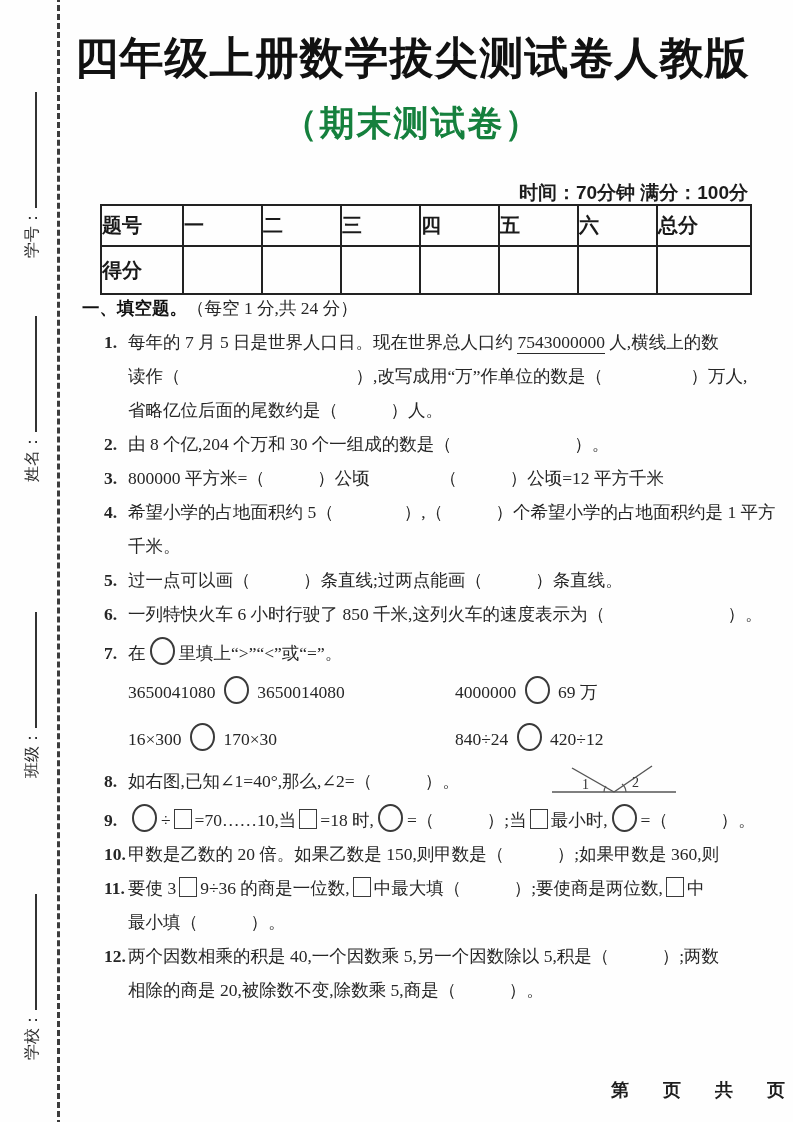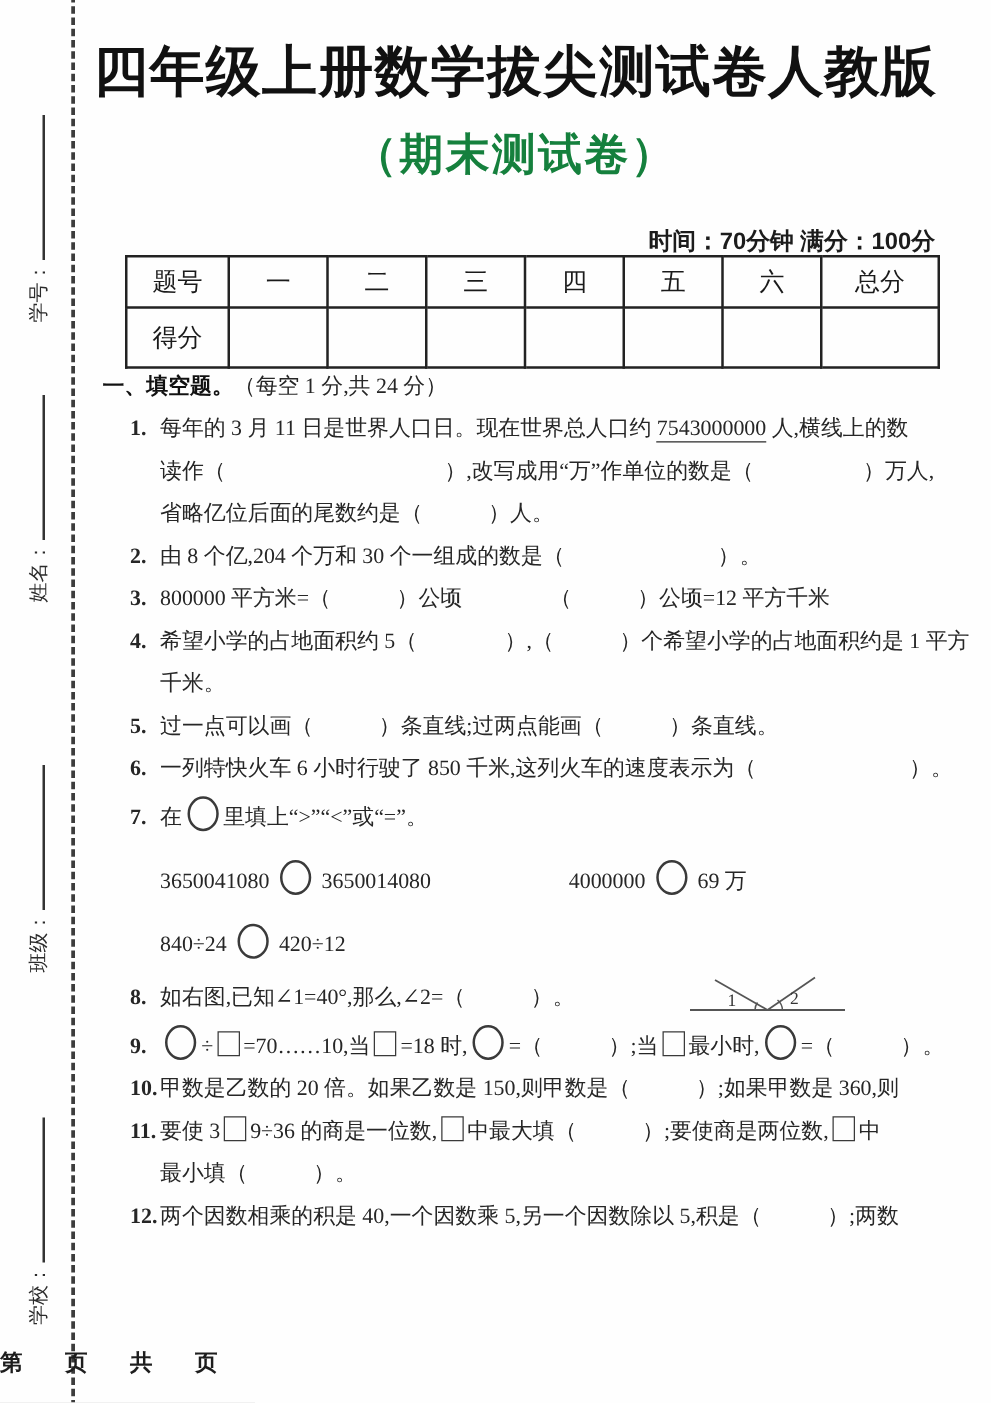--- a/index.html
+++ b/index.html
@@ -18,45 +18,45 @@
   
   .titleblock{position:absolute;left:62px;width:700px;top:32px;text-align:center;
               font-family:"Liberation Sans","DejaVu Sans",sans-serif;}
   .title{font-size:44px;font-weight:900;letter-spacing:1px;line-height:52px;color:#111;}
   .subtitle{font-size:35px;font-weight:700;letter-spacing:2px;margin-top:16px;color:#15803d;}
   .timeinfo{position:absolute;right:45px;top:180px;font-family:"Liberation Sans",sans-serif;
             font-weight:700;font-size:19px;color:#1c1c1c;}
   
   .score{position:absolute;left:100px;top:204px;width:650px;border-collapse:collapse;
          table-layout:fixed;font-family:"Liberation Sans",sans-serif;}
-  .score td{border:2.5px solid #222;text-align:center;font-size:20px;font-weight:400;
+  .score td{border:2.5px solid #222;text-align:left;font-size:20px;font-weight:700;
             color:#1a1a1a;padding:0;}
   .score tr:first-child td{height:39px;}
   .score tr:last-child td{height:46px;}
   
   .content{position:absolute;left:82px;top:297px;width:670px;font-size:17.5px;
            line-height:23px;color:#262626;}
   .line{margin-bottom:11px;white-space:nowrap;}
   .section .sec-bold{font-weight:700;color:#111;}
   .q{padding-left:22px;}
   .cont{padding-left:46px;}
   .qnum{display:inline-block;width:24px;font-weight:700;}
-  .cols{padding-left:46px;display:flex;margin-top:23px;margin-bottom:19px;justify-content:space-between;}
+  .cols{padding-left:46px;display:flex;margin-top:7px;margin-bottom:19px;justify-content:space-between;}
   .col-left{display:inline-block;width:327px;}
   .col-right{display:inline-block;flex:1;}
   .qfig{position:relative;margin-top:7px;}
   .q9{margin-top:7px;}
   .cir{display:inline-block;width:21px;height:24px;border:2px solid #3a3a3a;
        border-radius:50%;vertical-align:-6px;margin:0 4px;}
   .box{display:inline-block;width:16px;height:18px;border:1.8px solid #3a3a3a;
        vertical-align:-3px;margin:0 3px;}
   .u{border-bottom:1.6px solid #2a2a2a;padding-bottom:1px;}
   .angle-fig{position:absolute;left:468px;top:-6px;}
   .angle-fig text{font-size:14px;font-family:"Liberation Serif",serif;fill:#333;}
-  .footer{position:absolute;left:0;width:100%;bottom:20px;text-align:left;
+  .footer{position:absolute;left:0;width:100%;bottom:20px;text-align:right;
           font-size:18px;font-weight:700;letter-spacing:8px;color:#1d1d1d;
           font-family:"Liberation Sans",sans-serif;}
 </style>
 </head>
 <body>
 
 <div class="page">
 
   <div class="cutline"></div>
 
@@ -110,47 +110,49 @@
       <td></td>
       <td></td>
       <td></td>
       <td></td>
     </tr>
   </tbody>
     </table>
 
   <div class="content">
       <div class="line section"><span class="sec-bold">一、填空题。</span><span>（每空 1 分,共 24 分）</span></div>
-      <div class="line q"><span class="qnum">1.</span><span>每年的 3 月 11 日是世界人口日。现在世界总人口约 </span><span class="u">7543000000</span><span> 人,横线上的数</span></div>
+      <div class="line q"><span class="qnum">1.</span><span>每年的 7 月 5 日是世界人口日。现在世界总人口约 </span><span class="u">7543000000</span><span> 人,横线上的数</span></div>
       <div class="line cont"><span>读作（　　　　　　　　　　）,改写成用“万”作单位的数是（　　　　　）万人,</span></div>
       <div class="line cont"><span>省略亿位后面的尾数约是（　　　）人。</span></div>
       <div class="line q"><span class="qnum">2.</span><span>由 8 个亿,204 个万和 30 个一组成的数是（　　　　　　　）。</span></div>
       <div class="line q"><span class="qnum">3.</span><span>800000 平方米=（　　　）公顷　　　　（　　　）公顷=12 平方千米</span></div>
       <div class="line q"><span class="qnum">4.</span><span>希望小学的占地面积约 5（　　　　）,（　　　）个希望小学的占地面积约是 1 平方</span></div>
       <div class="line cont"><span>千米。</span></div>
       <div class="line q"><span class="qnum">5.</span><span>过一点可以画（　　　）条直线;过两点能画（　　　）条直线。</span></div>
       <div class="line q"><span class="qnum">6.</span><span>一列特快火车 6 小时行驶了 850 千米,这列火车的速度表示为（　　　　　　　）。</span></div>
       <div class="line q"><span class="qnum">7.</span><span>在</span><span class="cir"></span><span>里填上“&gt;”“&lt;”或“=”。</span></div>
       <div class="line cols">
         <span class="col-left"><span>3650041080 </span><span class="cir"></span><span> 3650014080</span></span>
         <span class="col-right"><span>4000000 </span><span class="cir"></span><span> 69 万</span></span>
       </div>
       <div class="line cols">
+        <span class="col-left"><span>16×300 </span><span class="cir"></span><span> 170×30</span></span>
         <span class="col-right"><span>840÷24 </span><span class="cir"></span><span> 420÷12</span></span>
       </div>
       <div class="line q qfig"><span class="qnum">8.</span><span>如右图,已知∠1=40°,那么,∠2=（　　　）。</span><svg class="angle-fig" width="128" height="34" viewBox="0 0 128 34">
     <line x1="2" y1="28" x2="126" y2="28" stroke="#555" stroke-width="1.6"></line>
     <line x1="64" y1="28" x2="22" y2="4" stroke="#555" stroke-width="1.4"></line>
     <line x1="64" y1="28" x2="102" y2="2" stroke="#555" stroke-width="1.4"></line>
     <path d="M54 28 a10 10 0 0 1 2 -6" fill="none" stroke="#555" stroke-width="1.2"></path>
     <path d="M76 28 a11 11 0 0 0 -4 -8" fill="none" stroke="#555" stroke-width="1.2"></path>
     <text x="32" y="25">1</text>
     <text x="82" y="23">2</text>
   </svg></div>
       <div class="line q q9"><span class="qnum">9.</span><span class="cir"></span><span>÷</span><span class="box"></span><span>=70……10,当</span><span class="box"></span><span>=18 时,</span><span class="cir"></span><span>=（　　　）;当</span><span class="box"></span><span>最小时,</span><span class="cir"></span><span>=（　　　）。</span></div>
       <div class="line q"><span class="qnum">10.</span><span>甲数是乙数的 20 倍。如果乙数是 150,则甲数是（　　　）;如果甲数是 360,则</span></div>
       <div class="line q"><span class="qnum">11.</span><span>要使 3</span><span class="box"></span><span>9÷36 的商是一位数,</span><span class="box"></span><span>中最大填（　　　）;要使商是两位数,</span><span class="box"></span><span>中</span></div>
       <div class="line cont"><span>最小填（　　　）。</span></div>
       <div class="line q"><span class="qnum">12.</span><span>两个因数相乘的积是 40,一个因数乘 5,另一个因数除以 5,积是（　　　）;两数</span></div>
+      <div class="line cont"><span>相除的商是 20,被除数不变,除数乘 5,商是（　　　）。</span></div>
     </div>
 
   <div class="footer">第　页　共　页</div>
 </div>
 
 </body></html>

